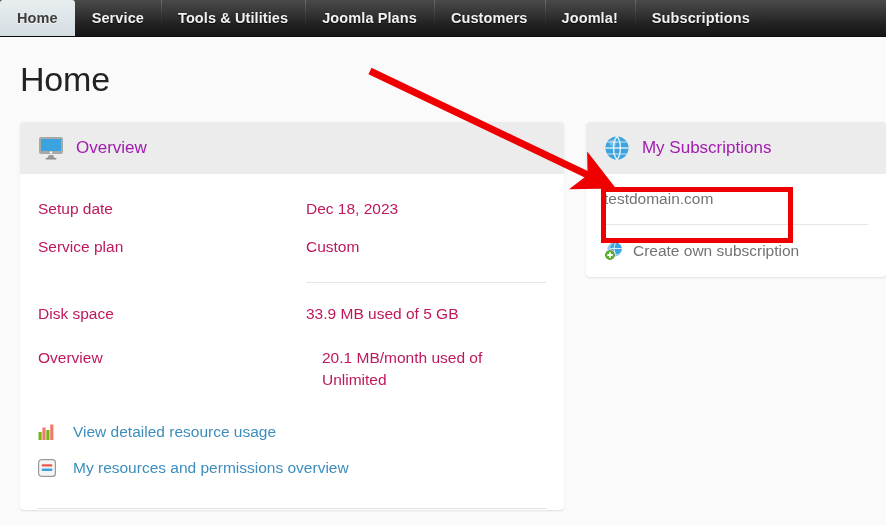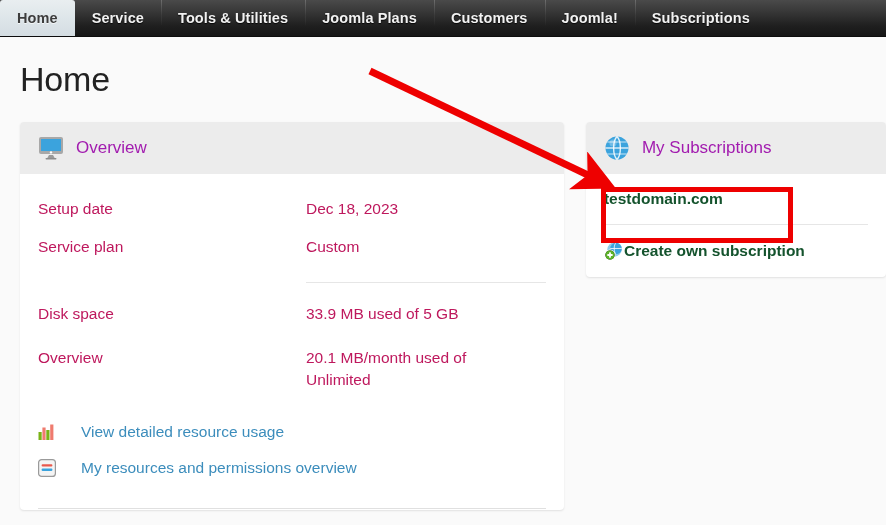--- a/index.html
+++ b/index.html
@@ -122,48 +122,48 @@
   .ov-rule {
     height: 1px;
     background: #e6e6e6;
     margin: 14px 0 14px 268px;
   }
 
   .ov-links { padding: 16px 18px 0 18px; }
   .ov-link {
     display: flex;
     align-items: center;
-    gap: 25px;
+    gap: 17px;
     font-size: 15.5px;
     color: #3c8dbc;
     text-decoration: none;
     padding: 9px 0;
     cursor: pointer;
   }
   .ov-foot-rule {
     height: 1px;
     background: #e0e0e0;
     margin: 22px 18px 0 18px;
   }
 
   
   .subs-item {
     padding: 16px 18px;
     font-size: 15.5px;
   }
   .subs-link {
-    color: #14532d;
+    color: #737373;
     text-decoration: none;
     cursor: pointer;
-    font-weight: bold;
   }
   .subs-sep { height: 1px; background: #e6e6e6; margin: 0 18px; }
   .subs-create {
     display: flex;
     align-items: center;
+    gap: 9px;
     padding: 16px 18px;
     font-size: 15.5px;
   }
 
   
   .hl-box {
     position: absolute;
     border: 5px solid #ee0000;
     box-sizing: border-box;
     pointer-events: none;
@@ -241,21 +241,21 @@
 
           <div class="ov-rule"></div>
 
           <div class="ov-row">
             <div class="ov-label">Disk space</div>
             <div class="ov-value">33.9 MB used of 5 GB</div>
           </div>
 
           <div class="ov-row" style="padding-top:12px;">
             <div class="ov-label">Overview</div>
-            <div class="ov-value" style="max-width:208px;">20.1 MB/month used of Unlimited</div>
+            <div class="ov-value" style="max-width:208px;margin-left:16px;">20.1 MB/month used of Unlimited</div>
           </div>
 
         </div>
 
         <div class="ov-links">
           <a class="ov-link">
             <span class="icon">
               <svg width="18" height="17" viewBox="0 0 18 17">
                 <rect x="0.5" y="9" width="3.2" height="8" fill="#7ab317"></rect>
                 <rect x="4.4" y="4.5" width="3.2" height="12.5" fill="#ef7b6e"></rect>

